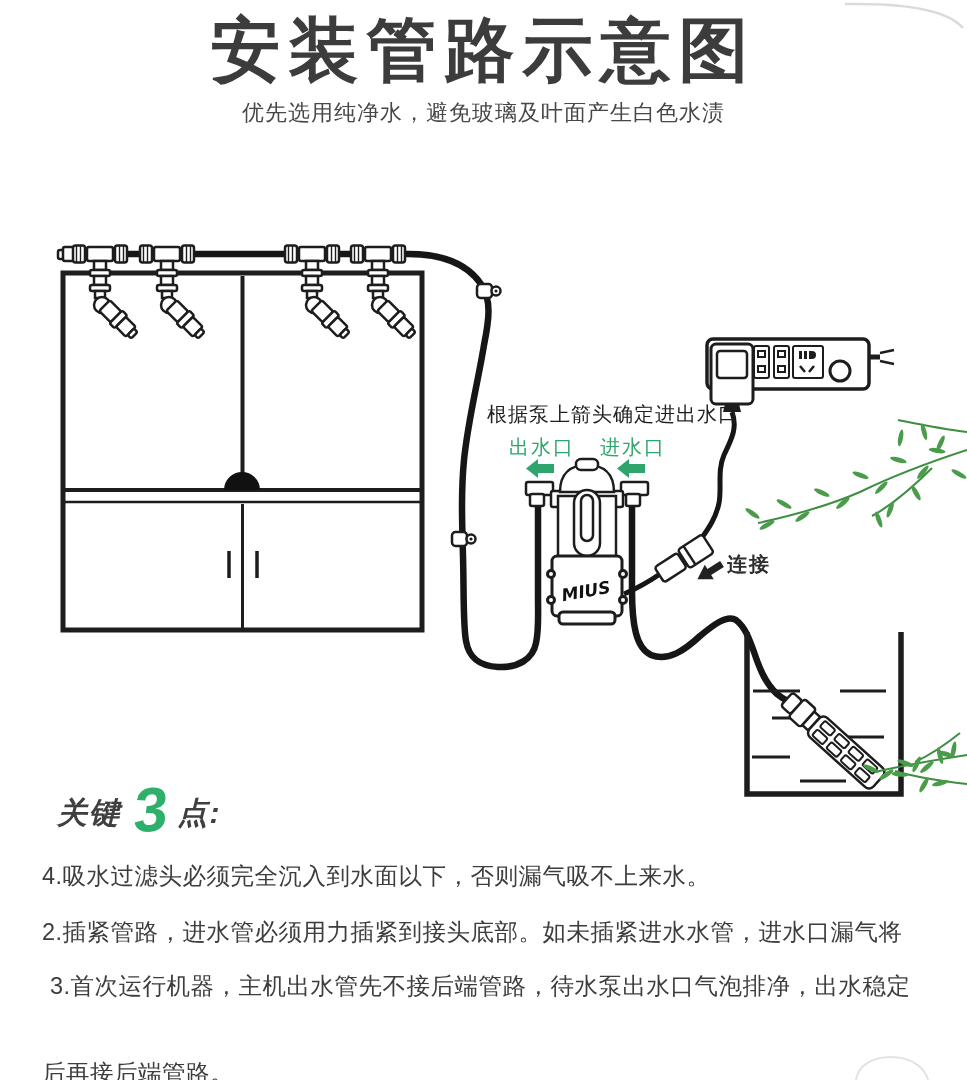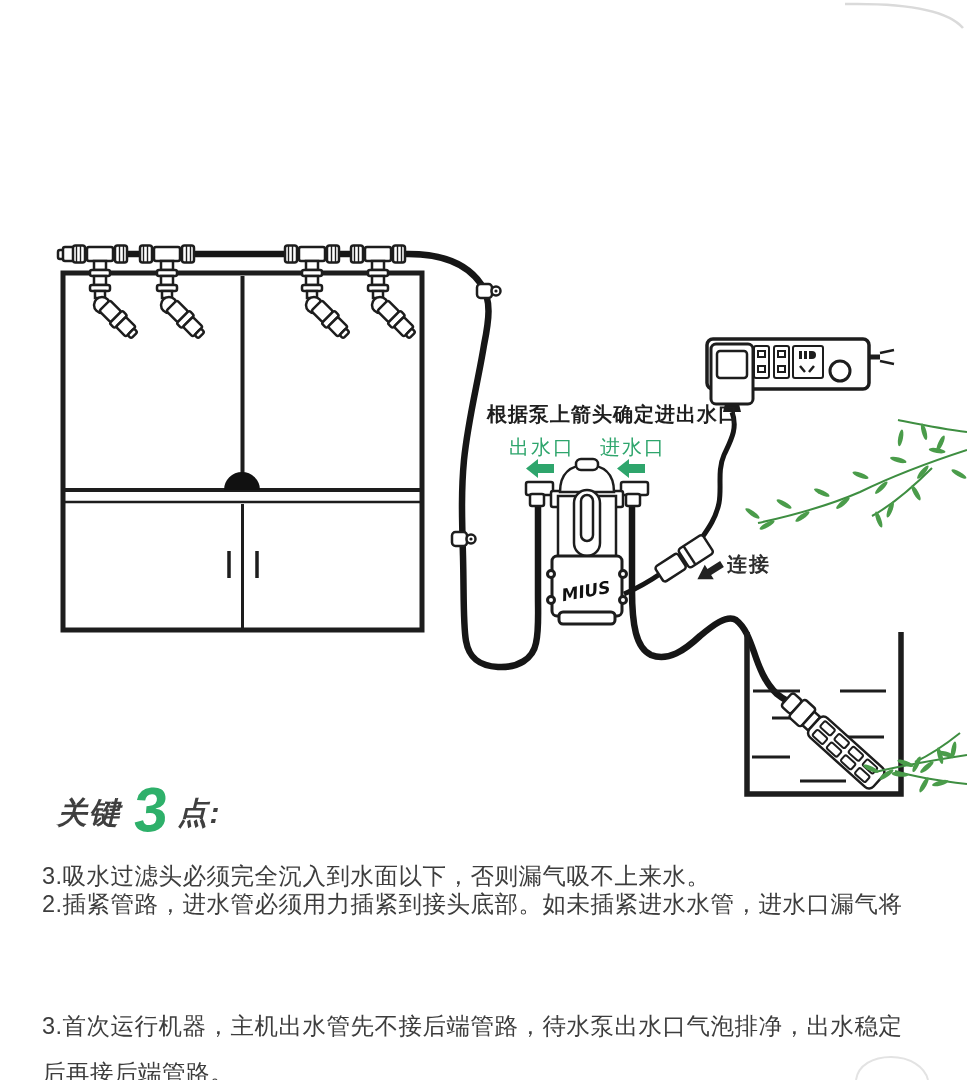--- a/index.html
+++ b/index.html
@@ -3,31 +3,31 @@
 <meta charset="utf-8">
 <style>
   html,body{margin:0;padding:0;background:#fff;}
   .page{position:relative;width:967px;height:1080px;background:#ffffff;overflow:hidden;
         font-family:"Liberation Sans",sans-serif;color:#3d3d3d;}
   .abs{position:absolute;}
   .title{left:0;right:0;top:4px;text-align:center;font-size:70px;font-weight:700;
          color:#3c3c3c;letter-spacing:8px;}
   .subtitle{left:0;right:0;top:98px;text-align:center;font-size:22px;color:#474747;
             letter-spacing:1px;}
-  .pump-note{left:467px;top:401px;font-size:20px;font-weight:700;color:#1f1f1f;letter-spacing:1px;padding-left:20px;}
+  .pump-note{left:467px;top:401px;font-size:20px;font-weight:400;color:#1f1f1f;letter-spacing:1px;padding-left:20px;}
   .port-label{font-size:20px;font-weight:400;letter-spacing:2px;}
   .outlet{left:509px;top:434px;}
   .inlet{left:600px;top:434px;}
   .connect{left:727px;top:551px;font-size:20px;font-weight:600;color:#2e2e2e;letter-spacing:2px;text-align:center;}
   .keypoints{left:57px;top:779px;display:flex;align-items:center;}
   .kp-txt{font-size:30px;font-weight:700;color:#3f3f3f;letter-spacing:2px;font-style:italic;}
   .kp-num{font-size:62px;font-weight:700;font-style:italic;margin:0 10px 6px 12px;
           transform:rotate(-6deg);line-height:1;}
   .para{left:42px;font-size:23.5px;color:#3d3d3d;letter-spacing:0.5px;white-space:nowrap;}
-  .p1{top:860px;} .p2{top:888px;} .p3{top:960px;} .p4{top:1010px;} .p5{top:1057px;}
+  .p1{top:860px;} .p2{top:916px;} .p3{top:960px;} .p4{top:970px;margin-left:8px;} .p5{top:1057px;}
   svg{position:absolute;left:0;top:0;}
 </style>
 </head>
 <body>
 
 <div class="page">
 
   <svg width="967" height="1080" viewBox="0 0 967 1080">
     <defs>
       <g id="tfit">
@@ -247,30 +247,32 @@
         <use href="#leaf" transform="translate(948,781) rotate(165)"></use>
         <use href="#leaf" transform="translate(928,778) rotate(120)"></use>
         <use href="#leaf" transform="translate(908,775) rotate(185)"></use>
         <use href="#leaf" transform="translate(955,742) rotate(100)"></use>
         <use href="#leaf" transform="translate(938,748) rotate(75)"></use>
         <use href="#leaf" transform="translate(920,757) rotate(115)"></use>
       </g>
     </g>
   </svg>
 
+  <div class="abs title">安装管路示意图</div>
+  <div class="abs subtitle">优先选用纯净水，避免玻璃及叶面产生白色水渍</div>
 
   <div class="abs pump-note">根据泵上箭头确定进出水口</div>
   <div class="abs port-label outlet" style="color:#2ea56c;">出水口</div>
   <div class="abs port-label inlet" style="color:#2ea56c;">进水口</div>
   <div class="abs connect">连接</div>
 
   <div class="abs keypoints">
     <span class="kp-txt">关键</span>
     <span class="kp-num" style="color:#2eb06a;">3</span>
     <span class="kp-txt">点:</span>
   </div>
 
-  <div class="abs para p1">3.吸水过滤头必须完全沉入到水面以下，否则漏气吸不上来水。</div>
+  <div class="abs para p1">4.吸水过滤头必须完全沉入到水面以下，否则漏气吸不上来水。</div>
   <div class="abs para p2">2.插紧管路，进水管必须用力插紧到接头底部。如未插紧进水水管，进水口漏气将</div>
   <div class="abs para p4">3.首次运行机器，主机出水管先不接后端管路，待水泵出水口气泡排净，出水稳定</div>
   <div class="abs para p5">后再接后端管路。</div>
 
 </div>
 
 </body></html>

